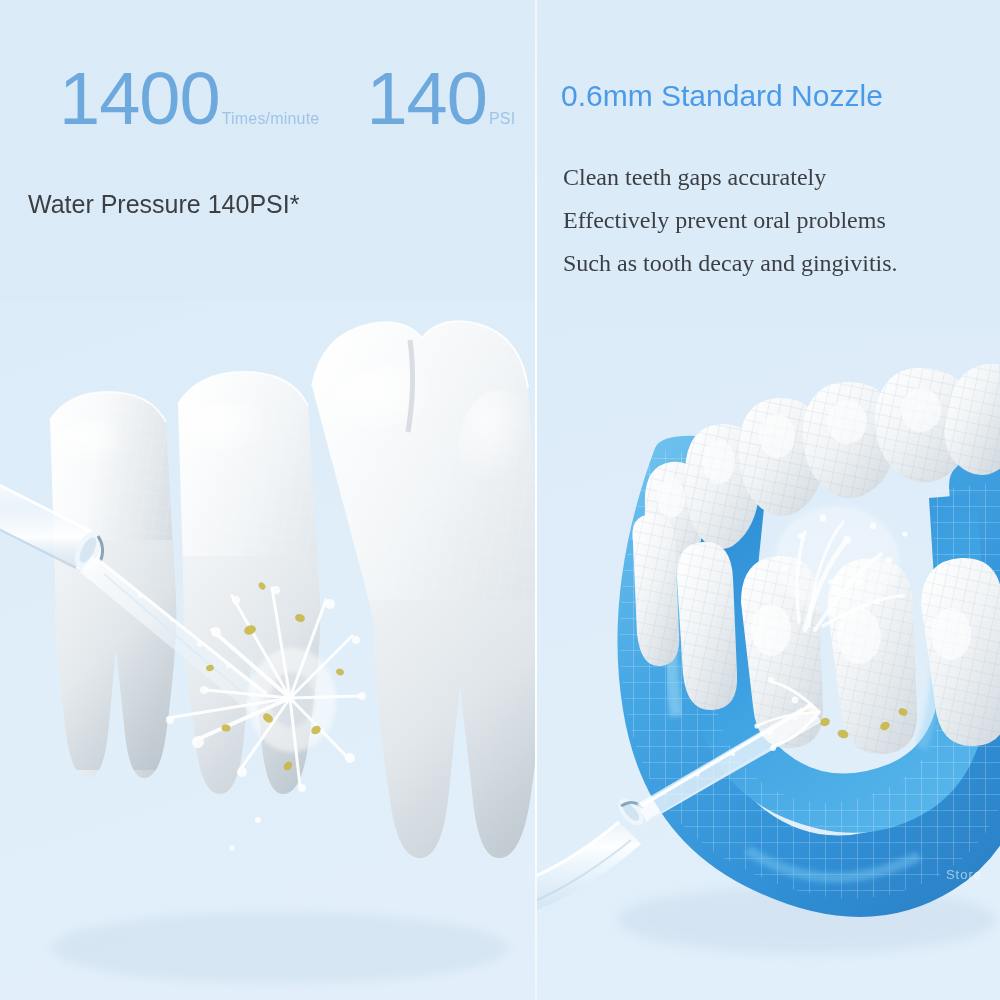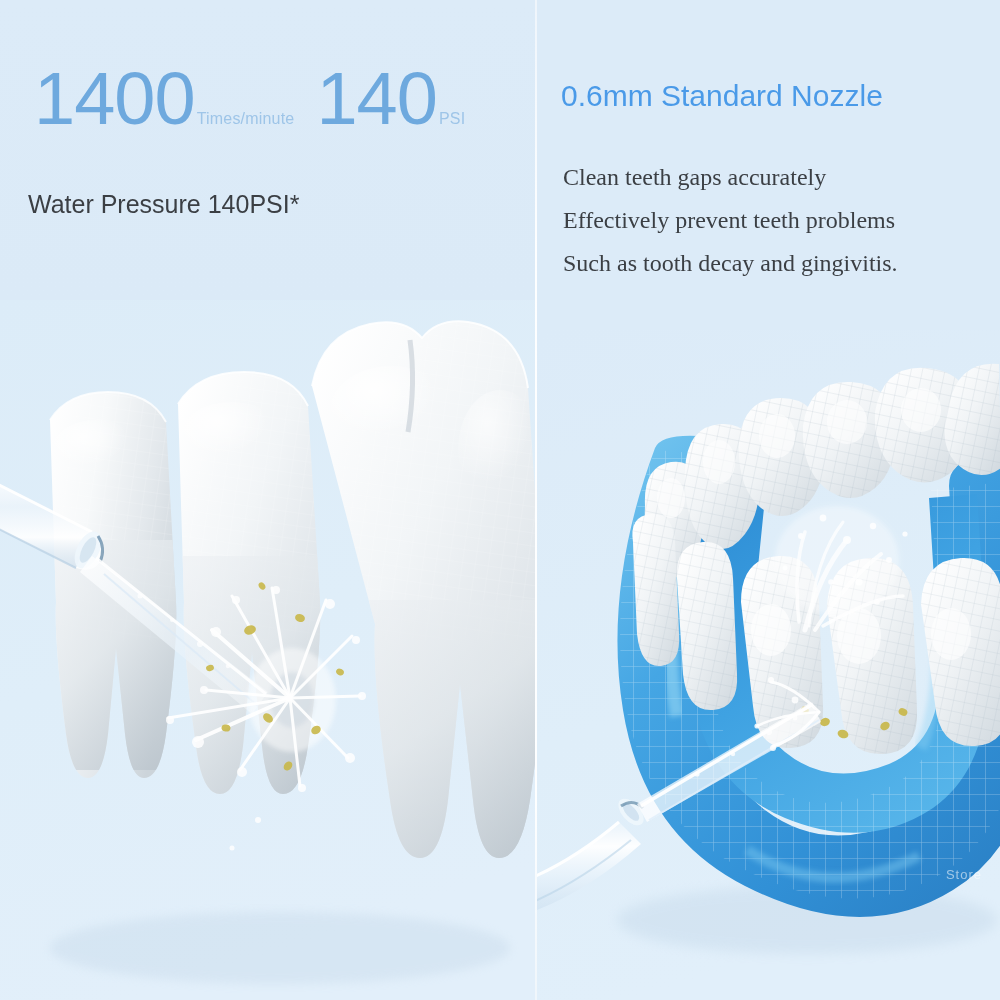--- a/index.html
+++ b/index.html
@@ -59,20 +59,21 @@
     align-items: baseline;
     white-space: nowrap;
     z-index: 20;
   }
   .big-num {
     font-size: 74px;
     line-height: 74px;
     font-weight: 400;
     color: #6ea9de;
     letter-spacing: -1px;
+    margin-left: 25px;
   }
   .unit {
     font-size: 16px;
     line-height: 20px;
     color: #9ec5e8;
     margin-left: 2px;
     letter-spacing: 0.2px;
   }
   .gap-between { display: inline-block; width: 22px; }
 
@@ -537,20 +538,20 @@
         </g>
       </g>
     </svg>
 
     <div class="wm" style="right:18px; bottom:118px;">Store</div>
 
     <div class="right-heading">0.6mm Standard Nozzle</div>
 
     <div class="right-lines">
       <div class="line">Clean teeth gaps accurately</div>
-      <div class="line">Effectively prevent teeth problems</div>
+      <div class="line">Effectively prevent oral problems</div>
       <div class="line">Such as tooth decay and gingivitis.</div>
     </div>
   </div>
 
   <div class="divider"></div>
 
 </div>
 
 </body></html>

